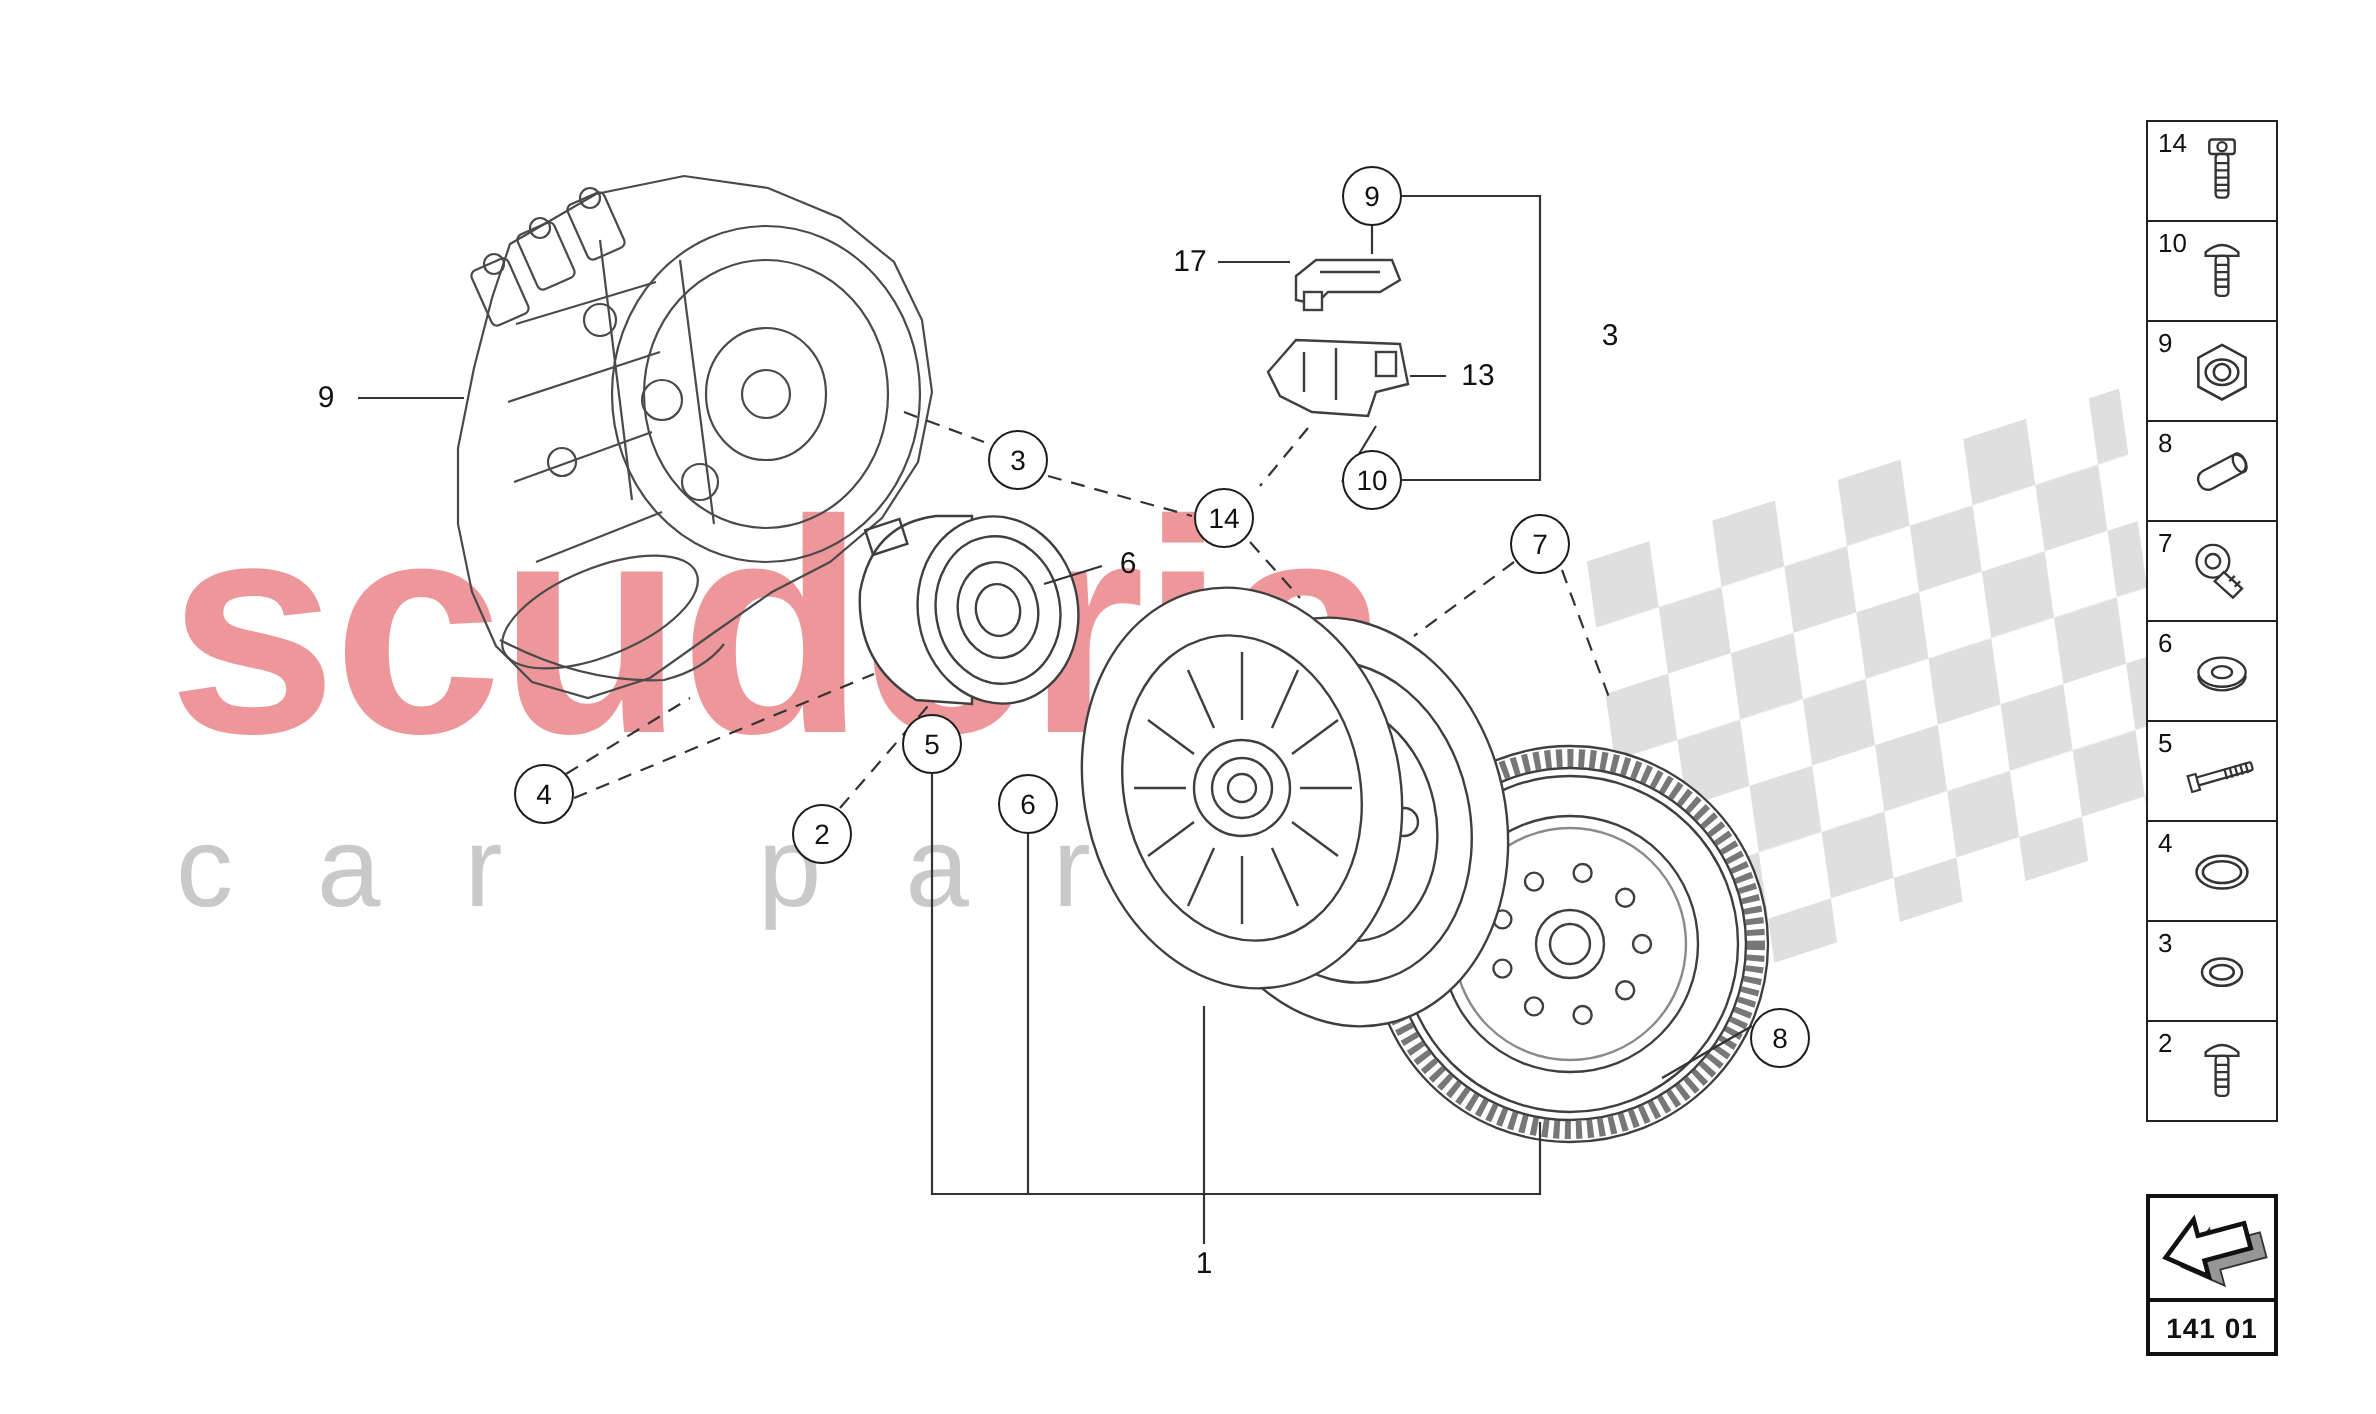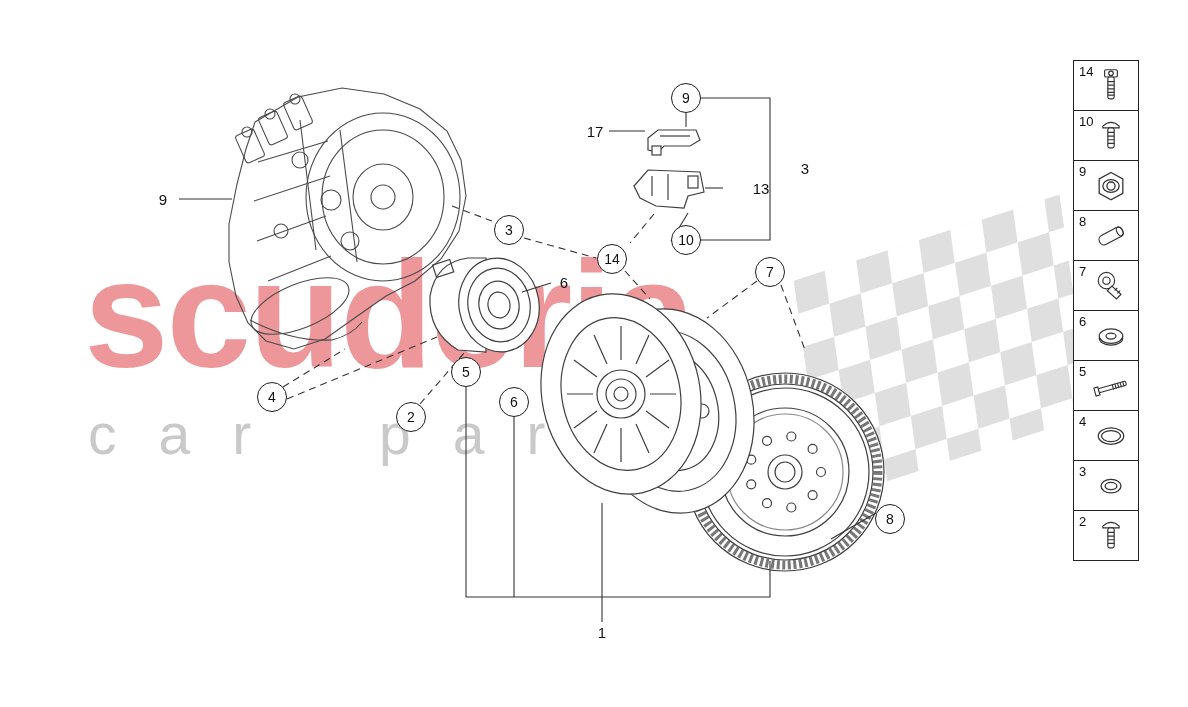--- a/index.html
+++ b/index.html
@@ -173,21 +173,21 @@
   <div class="callout-circle" style="left:509px;top:230px;">3</div>
   <div class="callout-circle" style="left:272px;top:397px;">4</div>
   <div class="callout-circle" style="left:466px;top:372px;">5</div>
   <div class="callout-circle" style="left:514px;top:402px;">6</div>
   <div class="callout-circle" style="left:770px;top:272px;">7</div>
   <div class="callout-circle" style="left:890px;top:519px;">8</div>
   <div class="callout-circle" style="left:686px;top:98px;">9</div>
   <div class="callout-circle" style="left:686px;top:240px;">10</div>
   <div class="callout-plain" style="left:564px;top:282px;">6</div>
   <div class="callout-plain" style="left:595px;top:131px;">17</div>
-  <div class="callout-plain" style="left:739px;top:188px;margin-left:22px;">13</div>
+  <div class="callout-plain" style="left:739px;top:188px;">13</div>
   <div class="callout-circle" style="left:612px;top:259px;">14</div>
   <div class="callout-plain" style="left:163px;top:199px;">9</div>
   <div class="callout-plain" style="left:805px;top:168px;">3</div>
 
   <div class="sidebar">
 
     <div class="cell">
       <span class="cell-num">14</span>
       <svg class="cell-icon" viewBox="0 0 40 44" stroke="#333" fill="#fff" stroke-width="1.3">
         <rect x="13" y="3" width="14" height="8" rx="1.5"></rect>
@@ -274,14 +274,25 @@
     <div class="cell">
       <span class="cell-num">2</span>
       <svg class="cell-icon" viewBox="0 0 40 44" stroke="#333" fill="#fff" stroke-width="1.3">
         <path d="M11,10 Q20,2 29,10 L29,12 H11 Z"></path>
           <rect x="16.5" y="12" width="7" height="22" rx="2"></rect>
         <path d="M16.5,17 H23.5 M16.5,21 H23.5 M16.5,25 H23.5 M16.5,29 H23.5" fill="none"></path>
       </svg>
     </div>
   </div>
 
+  <div class="navbox">
+    <div class="nav-icon-area">
+      <svg width="58" height="46" viewBox="0 0 60 50">
+        <g transform="rotate(-15 28 24)">
+          <polygon points="8,28 28,12 28,21 54,21 54,35 28,35 28,44" transform="translate(3,3)" fill="#969696" stroke="#333" stroke-width="1"></polygon>
+          <polygon points="4,24 24,8 24,17 50,17 50,31 24,31 24,40" fill="#fff" stroke="#111" stroke-width="2.5"></polygon>
+        </g>
+      </svg>
+    </div>
+    <div class="nav-code">141 01</div>
+  </div>
 
 </div>
 
 </body></html>

